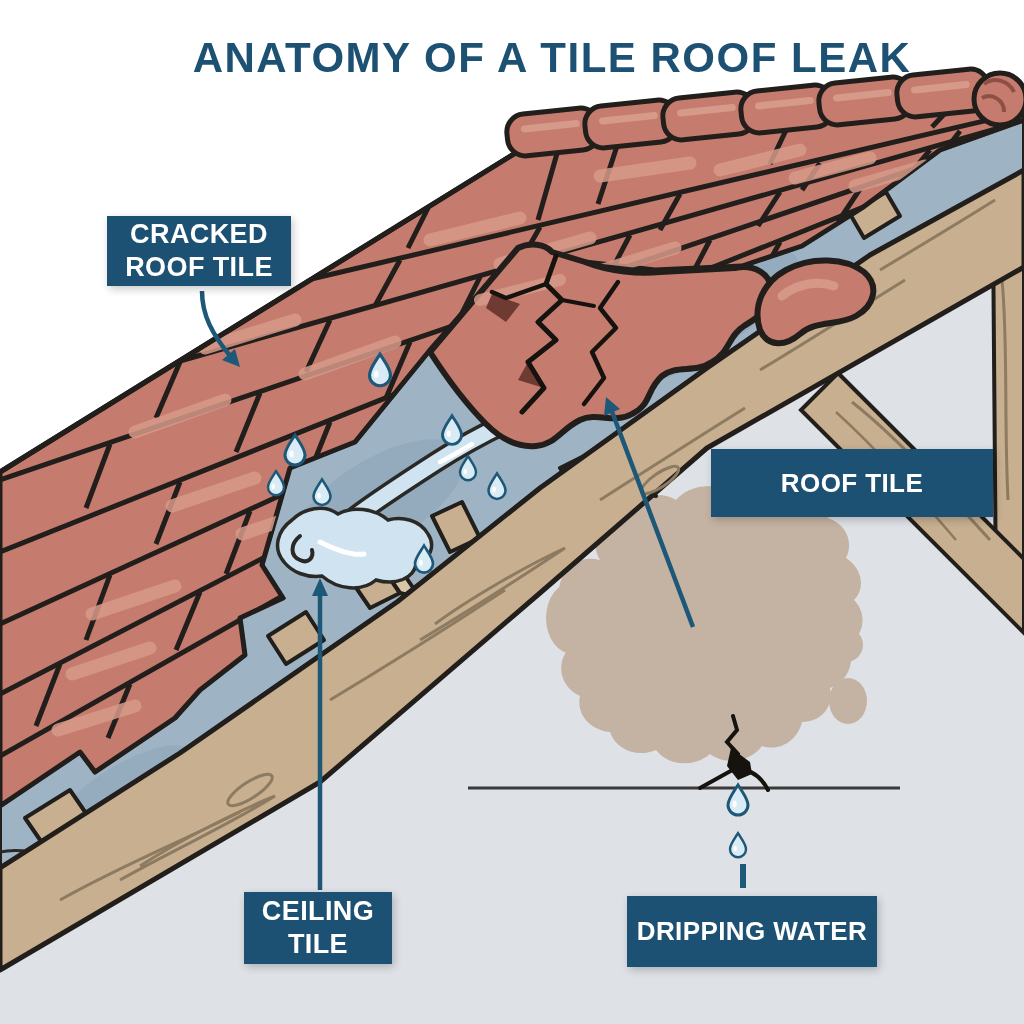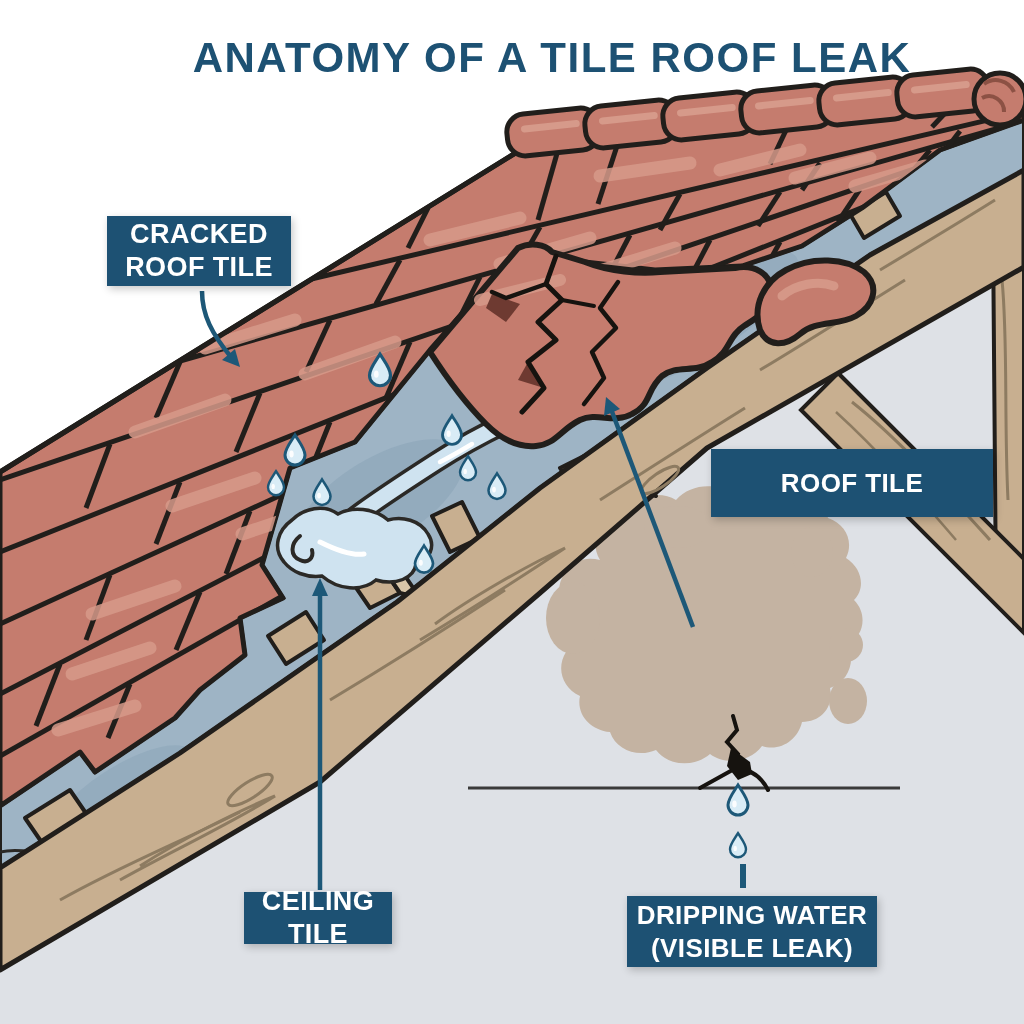--- a/index.html
+++ b/index.html
@@ -14,21 +14,21 @@
   }
   .label-box{
     position:absolute;background:#1d5173;color:#ffffff;
     display:flex;flex-direction:column;justify-content:center;align-items:center;
     text-align:center;font-weight:700;letter-spacing:.4px;line-height:1.24;
     box-shadow:2px 3px 8px rgba(0,0,0,.22);
   }
   .label-box span{display:block;}
   .box-cracked {left:107px;top:216px;width:184px;height:70px;font-size:27px;}
   .box-slipped {left:711px;top:449px;width:282px;height:68px;font-size:26px;}
-  .box-ceiling {left:244px;top:892px;width:148px;height:52px;font-size:27px;}
+  .box-ceiling {left:244px;top:892px;width:148px;height:72px;font-size:27px;}
   .box-dripping{left:627px;top:896px;width:250px;height:71px;font-size:26px;}
 </style>
 </head>
 <body>
 
 <div class="canvas">
 
   <svg class="scene" viewBox="0 0 1024 1024">
     <defs>
       <clipPath id="roofClip">
@@ -278,16 +278,15 @@
     <span>ROOF TILE</span>
   </div>
 
   <div class="label-box box-ceiling">
     <span>CEILING</span>
     <span>TILE</span>
   </div>
 
   <div class="label-box box-dripping">
     <span>DRIPPING WATER</span>
-    <span>(VISIBLE LEAK)</span>
   </div>
 
 </div>
 
 </body></html>

